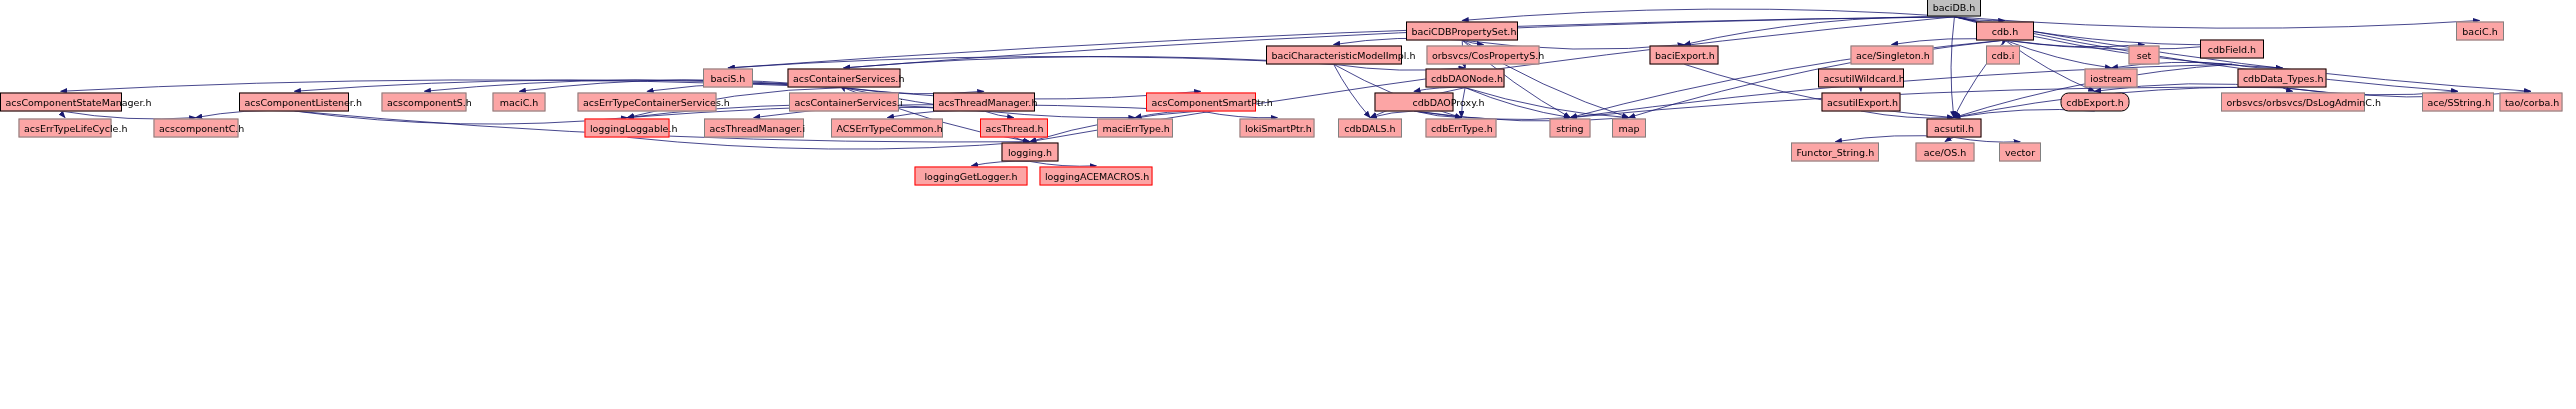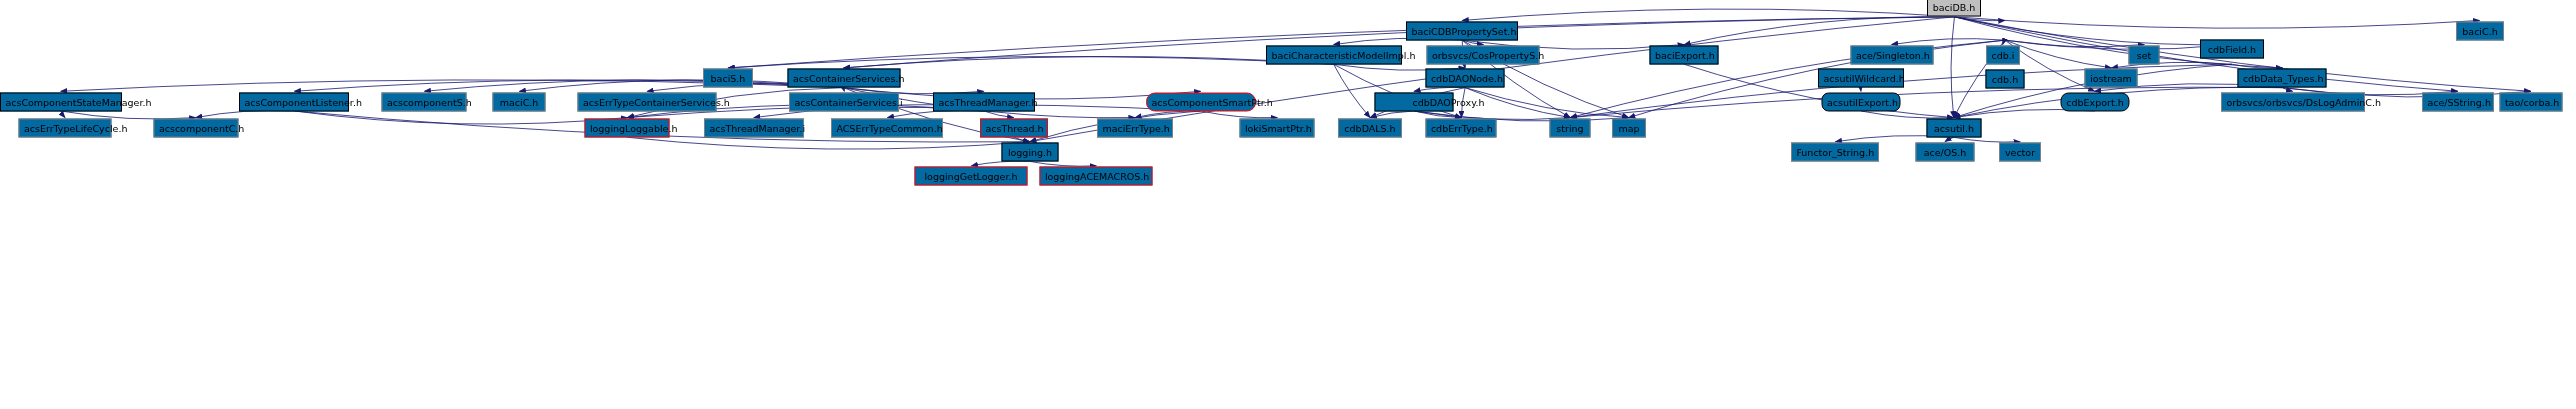--- a/index.html
+++ b/index.html
@@ -13,21 +13,21 @@
   }
   #edges{position:absolute;left:0;top:0;width:2576px;height:409px;}
   .node{
     position:absolute;
     box-sizing:border-box;
     height:19px;
     line-height:17.5px;
     text-align:center;
     font-size:9.5px;
     color:#000000;
-    background:#0369a1;
+    background:#fca5a5;
     border:0.7px solid #808080;
     white-space:nowrap;
     padding:0 4.4px;
     transform:translate(-50%,-50%);
     letter-spacing:0px;
   }
   .node.black{border-color:#000000;}
   .node.red{border-color:#ff0000;}
   .node.root{background:#bfbfbf;border-color:#000000;}
 </style>
@@ -127,48 +127,48 @@
         <path d="M2548,120 Q2547.7,122.5 2548,125" marker-end="url(#ah)"></path>
         <path d="M2306,88 Q2486.12,146.64 2675,161" marker-end="url(#ah)"></path>
         <path d="M2868,152 Q2770.96,144.92 2675,161" marker-end="url(#ah)"></path>
         <path d="M2548,152 Q2610.96,164.12 2675,161" marker-end="url(#ah)"></path>
       </g>
   </svg>
   <div id="nodes">
       <div class="node root" style="left: 1954px; top: 7.3px; width: 54px;">baciDB.h</div>
       <div class="node gray" style="left: 2480px; top: 31px; width: 48px;">baciC.h</div>
       <div class="node black" style="left: 1462px; top: 31px; width: 112px;">baciCDBPropertySet.h</div>
-      <div class="node black" style="left: 2005px; top: 31px; width: 39px; margin-top: 48px;">cdb.h</div>
+      <div class="node black" style="left: 2005px; top: 31px; width: 58px;">cdb.h</div>
       <div class="node black" style="left: 1334px; top: 55px; width: 136px;">baciCharacteristicModelImpl.h</div>
       <div class="node gray" style="left: 1483px; top: 55px; width: 113px;">orbsvcs/CosPropertyS.h</div>
       <div class="node black" style="left: 1684px; top: 55px; width: 69px;">baciExport.h</div>
       <div class="node gray" style="left: 1892px; top: 55px; width: 83px;">ace/Singleton.h</div>
       <div class="node gray" style="left: 2003px; top: 55px; width: 34px;">cdb.i</div>
       <div class="node gray" style="left: 2144px; top: 55px; width: 31px;">set</div>
       <div class="node black" style="left: 2232px; top: 49px; width: 64px;">cdbField.h</div>
       <div class="node gray" style="left: 728px; top: 78px; width: 50px;">baciS.h</div>
       <div class="node black" style="left: 844px; top: 78px; width: 113px;">acsContainerServices.h</div>
       <div class="node black" style="left: 1465px; top: 78px; width: 79px;">cdbDAONode.h</div>
       <div class="node black" style="left: 1861px; top: 78px; width: 86px;">acsutilWildcard.h</div>
       <div class="node gray" style="left: 2111px; top: 78px; width: 53px;">iostream</div>
       <div class="node black" style="left: 2282px; top: 78px; width: 89px;">cdbData_Types.h</div>
       <div class="node black" style="left: 61px; top: 102px; width: 122px;">acsComponentStateManager.h</div>
       <div class="node black" style="left: 1414px; top: 102px; width: 79px; padding-left: 37px;">cdbDAOProxy.h</div>
-      <div class="node black" style="left: 1861px; top: 102px; width: 79px; border-radius: 7px;">acsutilExport.h</div>
+      <div class="node black" style="left: 1861px; top: 102px; width: 79px;">acsutilExport.h</div>
       <div class="node black" style="left: 2095px; top: 102px; width: 69px; border-radius: 8px;">cdbExport.h</div>
       <div class="node gray" style="left: 2293px; top: 102px; width: 144px;">orbsvcs/orbsvcs/DsLogAdminC.h</div>
       <div class="node gray" style="left: 2458px; top: 102px; width: 72px;">ace/SString.h</div>
       <div class="node gray" style="left: 2531px; top: 102px; width: 63px;">tao/corba.h</div>
       <div class="node black" style="left: 294px; top: 102px; width: 110px;">acsComponentListener.h</div>
       <div class="node gray" style="left: 424px; top: 102px; width: 85px;">acscomponentS.h</div>
       <div class="node gray" style="left: 519px; top: 102px; width: 53px;">maciC.h</div>
       <div class="node gray" style="left: 647px; top: 102px; width: 139px;">acsErrTypeContainerServices.h</div>
       <div class="node gray" style="left: 844px; top: 102px; width: 110px;">acsContainerServices.i</div>
       <div class="node black" style="left: 984px; top: 102px; width: 102px;">acsThreadManager.h</div>
-      <div class="node red" style="left: 1201px; top: 102px; width: 110px; border-radius: 9px;">acsComponentSmartPtr.h</div>
+      <div class="node red" style="left: 1201px; top: 102px; width: 110px;">acsComponentSmartPtr.h</div>
       <div class="node gray" style="left: 65px; top: 128px; width: 93px;">acsErrTypeLifeCycle.h</div>
       <div class="node gray" style="left: 196px; top: 128px; width: 85px;">acscomponentC.h</div>
       <div class="node red" style="left: 627px; top: 128px; width: 85px;">loggingLoggable.h</div>
       <div class="node gray" style="left: 754px; top: 128px; width: 100px;">acsThreadManager.i</div>
       <div class="node gray" style="left: 887px; top: 128px; width: 112px;">ACSErrTypeCommon.h</div>
       <div class="node red" style="left: 1014px; top: 128px; width: 68px;">acsThread.h</div>
       <div class="node gray" style="left: 1135px; top: 128px; width: 76px;">maciErrType.h</div>
       <div class="node gray" style="left: 1277px; top: 128px; width: 75px;">lokiSmartPtr.h</div>
       <div class="node gray" style="left: 1370px; top: 128px; width: 64px;">cdbDALS.h</div>
       <div class="node gray" style="left: 1461px; top: 128px; width: 71px;">cdbErrType.h</div>

